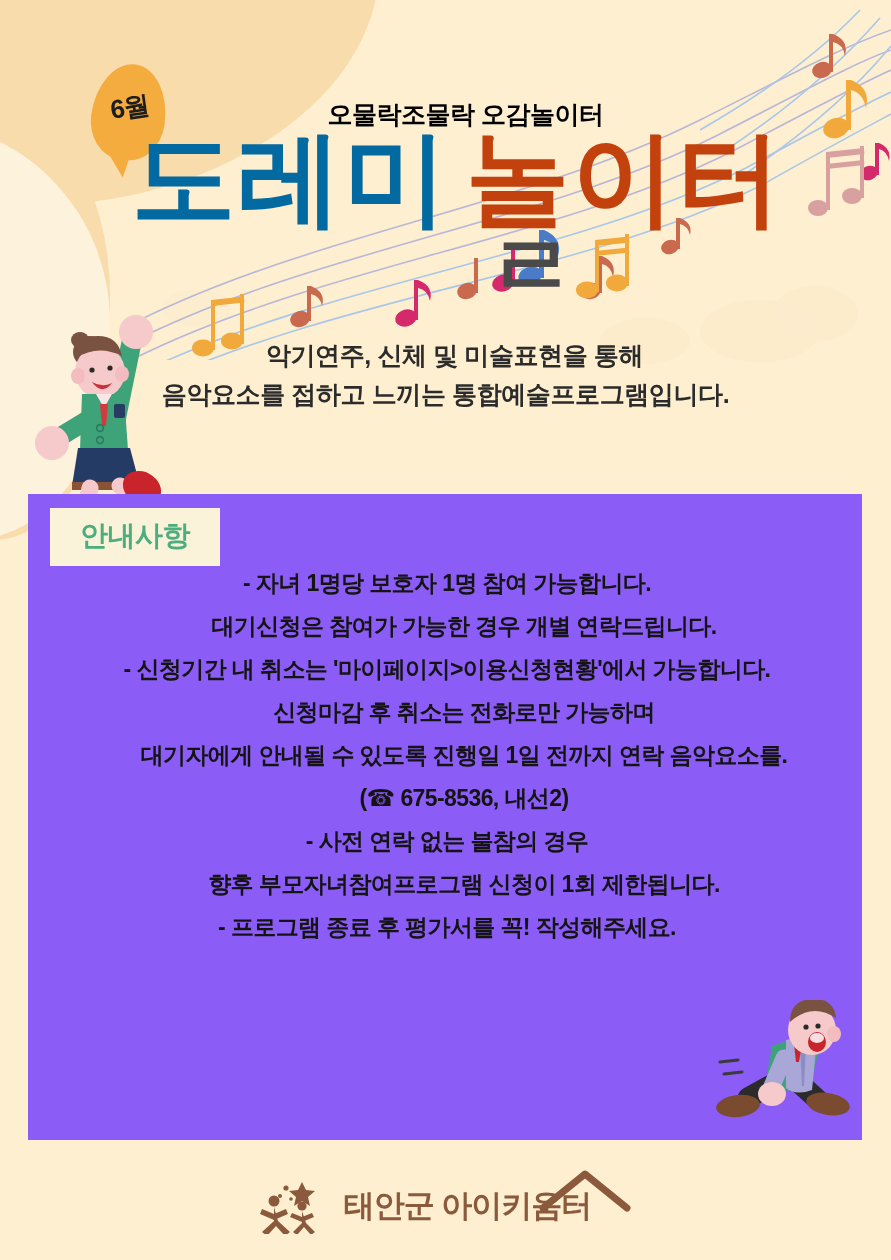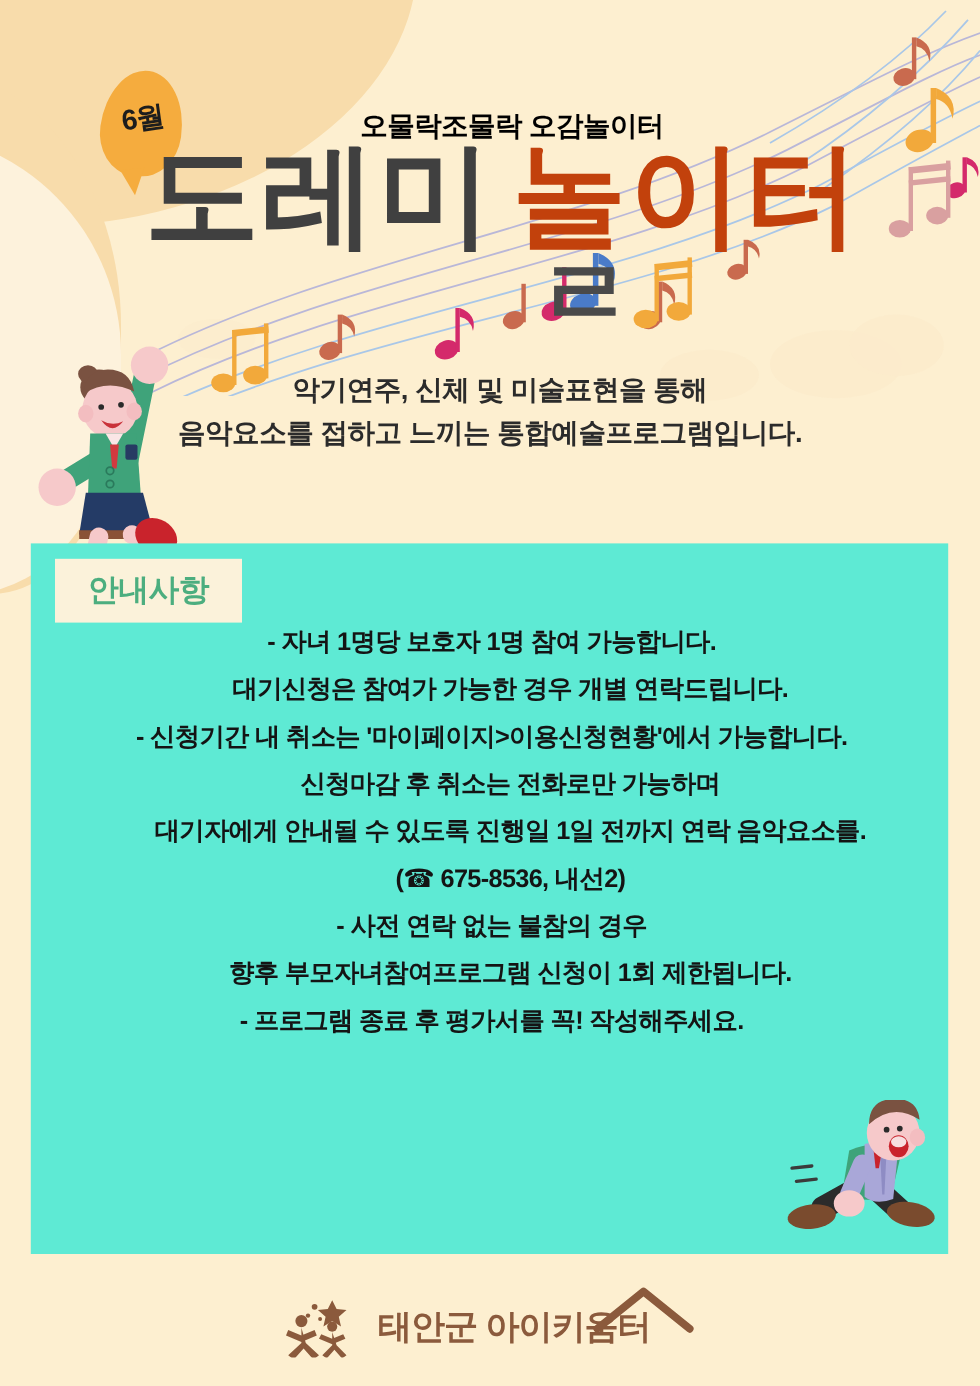--- a/index.html
+++ b/index.html
@@ -98,21 +98,21 @@
   .title-row {
     position: absolute;
     left: 0; right: 0; top: 126px;
     text-align: center;
     white-space: nowrap;
     padding-left: 24px;
   }
   .title-green {
     font-size: 104px;
     font-weight: bold;
-    color: #404040;
+    color: #0369a1;
     letter-spacing: 2px;
     line-height: 1;
   }
   .title-dark {
     font-size: 104px;
     font-weight: bold;
     color: #c2410c;
     letter-spacing: 2px;
     line-height: 1;
     margin-left: 16px;
@@ -137,21 +137,21 @@
     line-height: 1.55;
     letter-spacing: -0.4px;
   }
   .desc div:first-child { padding-left: 18px; }
 
   
   .card {
     position: absolute;
     left: 28px; top: 494px;
     width: 834px; height: 646px;
-    background: #5eead4;
+    background: #8b5cf6;
   }
   .badge {
     position: absolute;
     left: 22px; top: 14px;
     background: #FBF2DA;
     padding: 9px 30px 11px 30px;
     font-size: 28px;
     font-weight: bold;
     color: #4CAE7F;
     letter-spacing: -0.5px;

